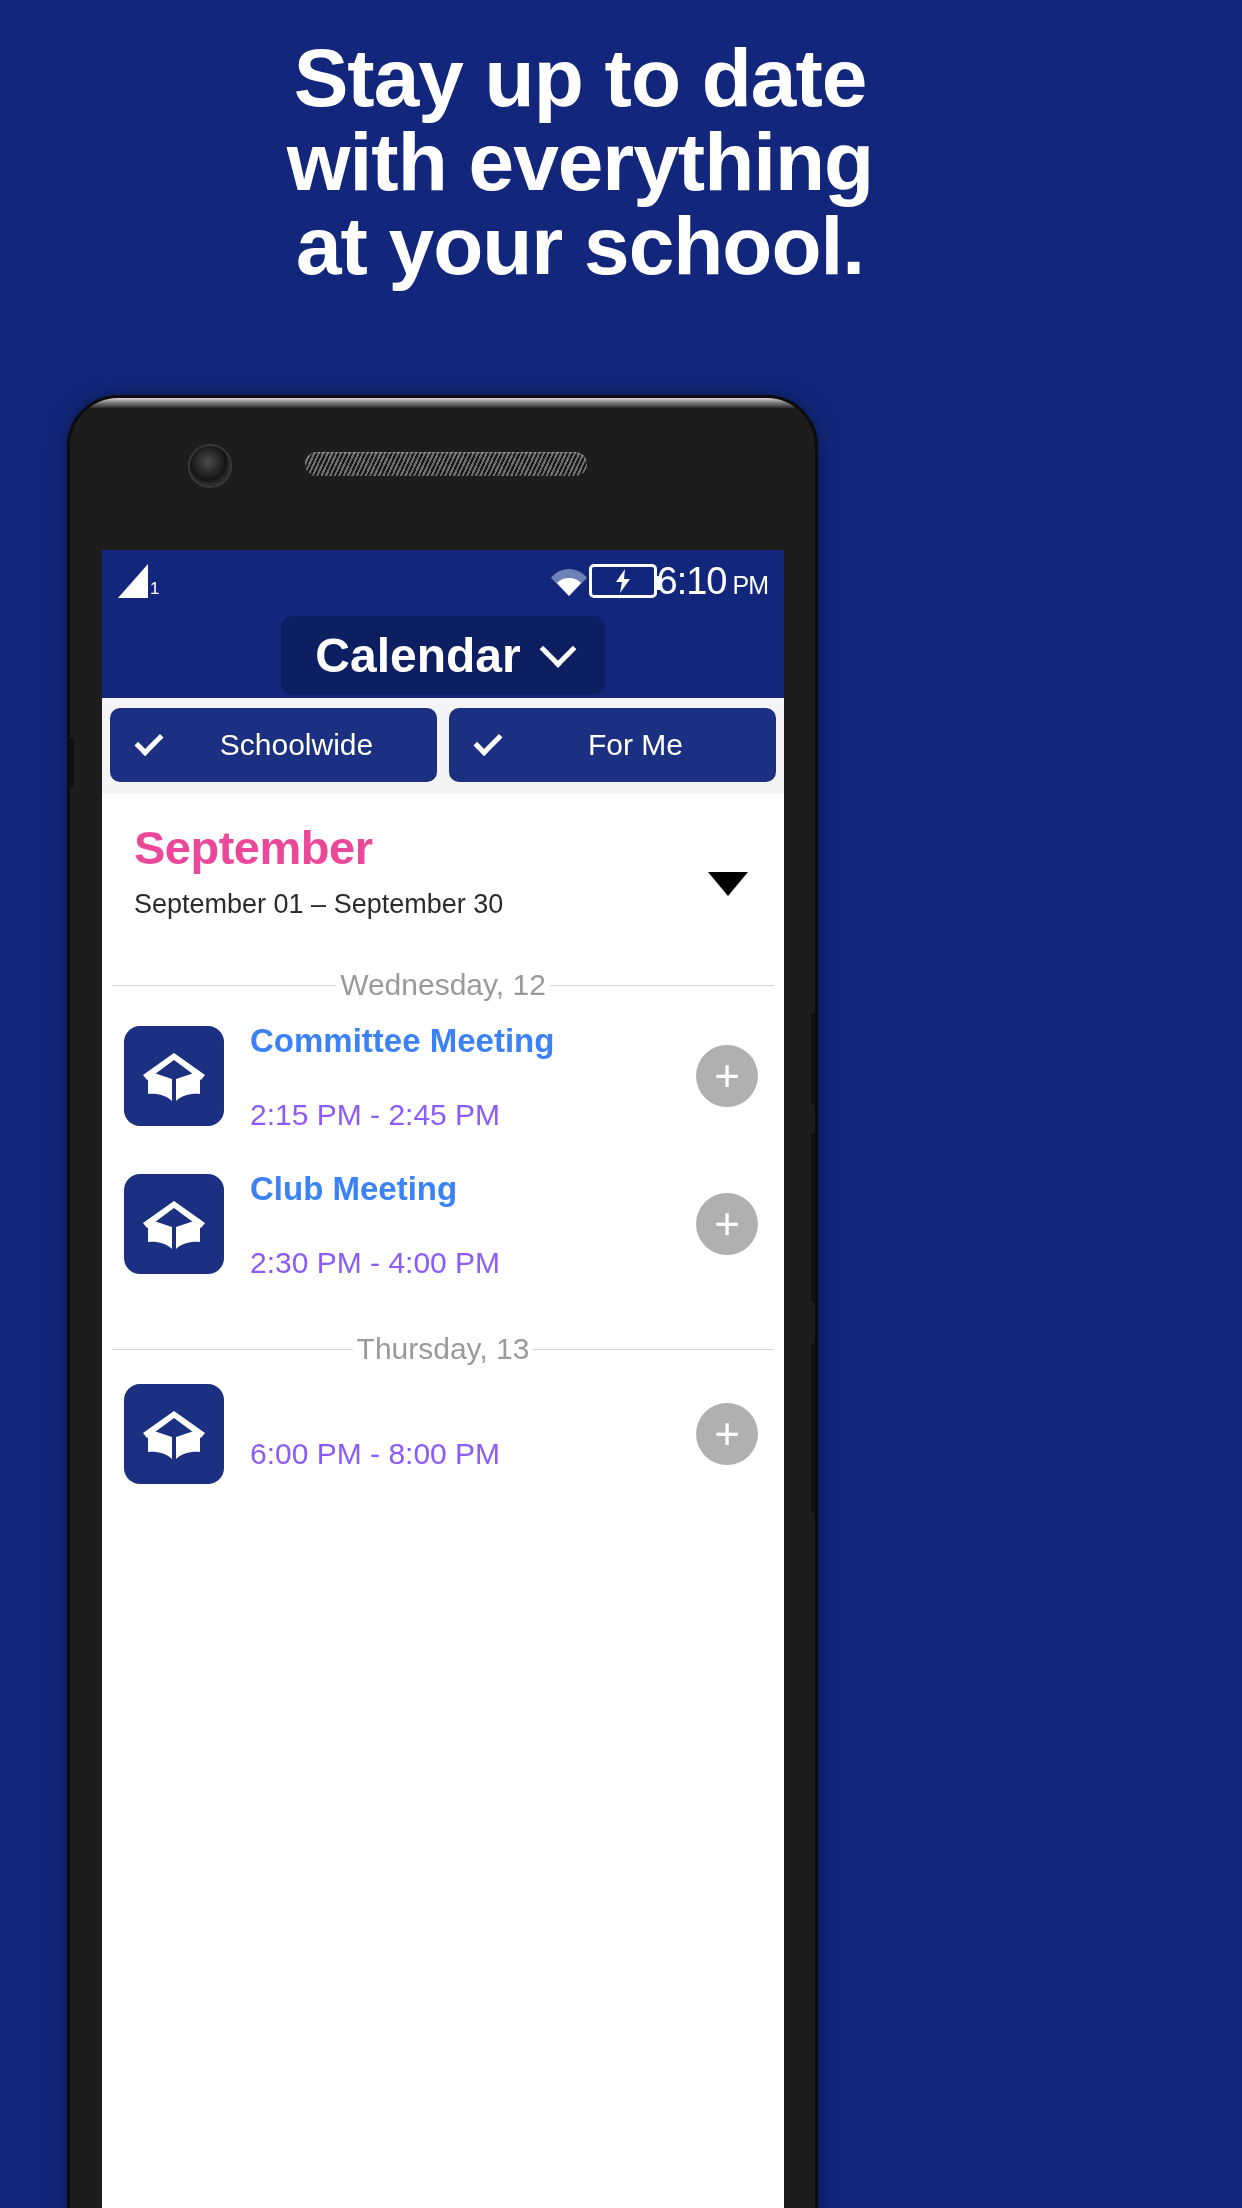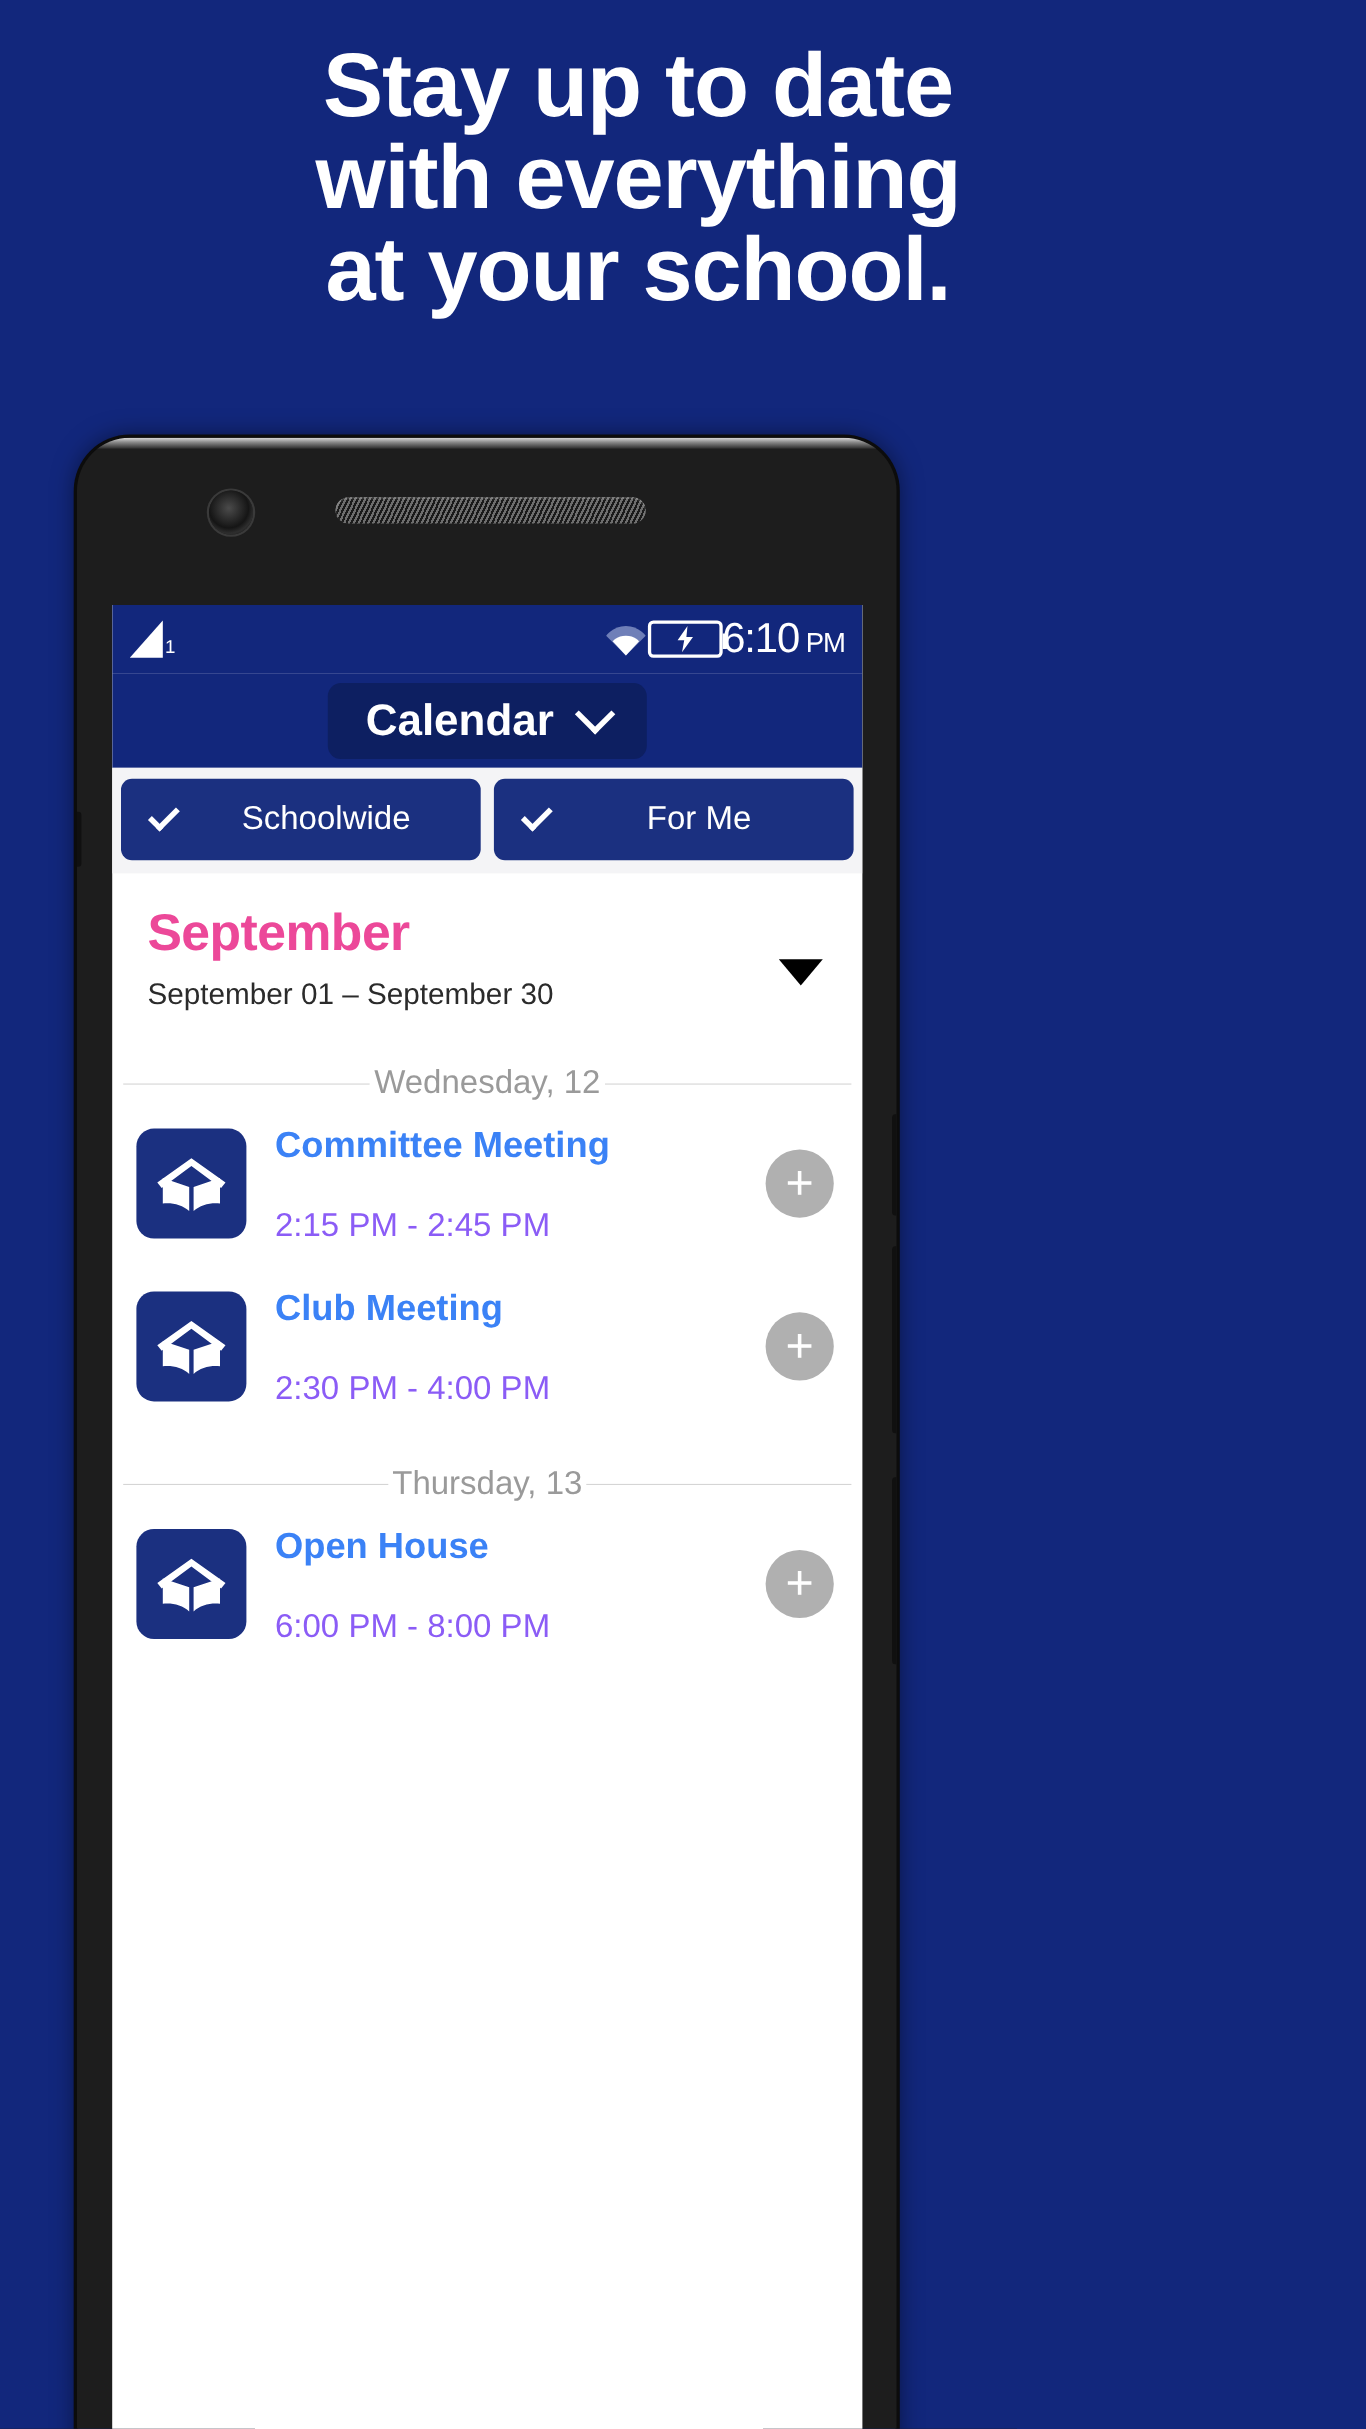--- a/index.html
+++ b/index.html
@@ -103,21 +103,21 @@
 
   
   .appbar {
     height:86px; background:#12277C;
     display:flex; align-items:center; justify-content:center;
   }
   .title-pill {
     background:#0d1f61; border-radius:12px;
     padding:12px 34px;
     display:flex; align-items:center; gap:24px;
-    color:#ffffff; font-size:40px; font-weight:bold;
+    color:#ffffff; font-size:48px; font-weight:bold;
   }
   .chev-down {
     width:26px; height:26px;
     border-right:5px solid #fff; border-bottom:5px solid #fff;
     transform:rotate(45deg) translate(-4px,-4px);
   }
 
   
   .filters {
     background:#f4f4f6;
@@ -293,20 +293,19 @@
 
     <div class="event">
       <div class="event-icon">
         <svg width="70" height="70" viewBox="0 0 70 70">
           <path d="M35 12 L66 34 L62 39 L35 19 L8 39 L4 34 Z" fill="#ffffff"></path>
           <path d="M9 30 L33 38 L33 60 C27 54 17 52 9 53 Z" fill="#ffffff"></path>
           <path d="M61 30 L37 38 L37 60 C43 54 53 52 61 53 Z" fill="#ffffff"></path>
         </svg>
       </div>
       <div class="event-body">
-        <div class="event-title">Open House</div>
         <div class="event-time">6:00 PM - 8:00 PM</div>
       </div>
       <div class="add-btn">+</div>
     </div>
 
   </div>
 </div>
 
 </body></html>

